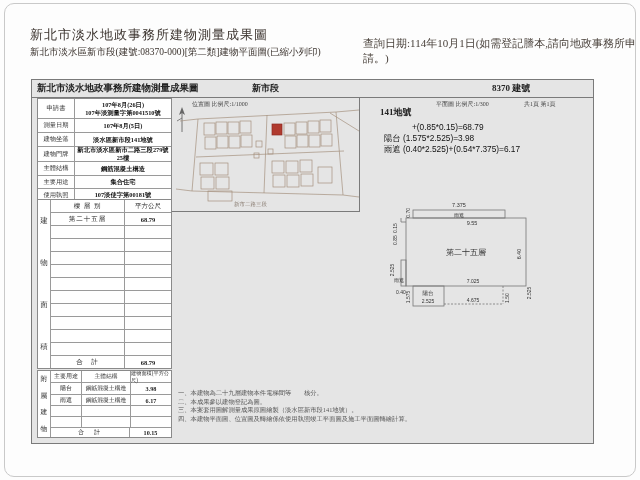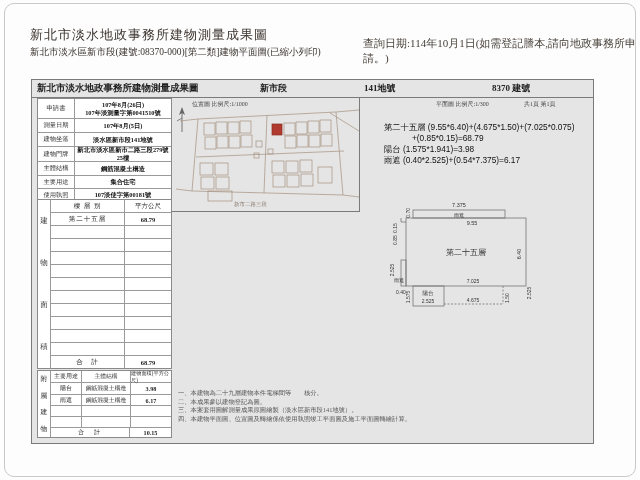--- a/index.html
+++ b/index.html
@@ -59,22 +59,22 @@
   <div id="frame"></div>
 
   <div class="hdr-title">新北市淡水地政事務所建物測量成果圖</div>
   <div class="hdr-sub">新北市淡水區新市段(建號:08370-000)[第二類]建物平面圖(已縮小列印)</div>
   <div class="hdr-date">查詢日期:114年10月1日(如需登記謄本,請向地政事務所申請。)</div>
 
   <div id="doc">
 
     <div class="trow">
       <span class="doc-title">新北市淡水地政事務所建物測量成果圖</span>
-      <span class="sec" style="left:228px;">新市段</span>
-      <span class="sec" style="left:332px;">141地號</span>
+      <span class="sec" style="left:220px;">新市段</span>
+      <span class="sec" style="left:348px;margin-top:24px;">141地號</span>
       <span class="sec" style="left:460px;text-align:center;">8370 建號</span>
     </div>
 
     <div class="tbl" style="left:5px;top:18px;width:135px;">
       <div class="irow" style="height:20px;">
         <div class="ilab">申請書</div>
         <div class="ival">107年8月(26日)
 107年淡測量字第0041510號</div>
       </div>
       <div class="irow" style="height:14px;">
@@ -261,23 +261,22 @@
         </g>
         <rect x="100" y="19" width="10" height="11" fill="#b03a2e" stroke="#8e2b22" stroke-width="0.7"></rect>
       </svg>
       <div class="street">新市二路三段</div>
     </div>
 
     <div class="plan-scale">平面圖 比例尺:1/300</div>
     <div class="pages">共1頁 第1頁</div>
 
     <div class="formula">
-      <div>第二十五層 (9.55*6.40)+(4.675*1.50)+(7.025*0.075)</div>
       <div class="ind">+(0.85*0.15)=68.79</div>
-      <div>陽台 (1.575*1.941)=3.98</div>
+      <div>陽台 (1.575*2.525)=3.98</div>
       <div>雨遮 (0.40*2.525)+(0.54*7.375)=6.17</div>
     </div>
 
     <svg width="190" height="122" viewBox="0 0 190 122" style="position:absolute;left:338px;top:112px;">
       <g stroke="#777" stroke-width="0.8" fill="none">
         <rect x="36" y="26" width="120" height="68"></rect>
         <rect x="43" y="18" width="92" height="8"></rect>
         <rect x="31" y="68" width="5" height="26"></rect>
         <rect x="43" y="94" width="31" height="20"></rect>
         <line x1="74" y1="112" x2="133" y2="112" stroke-dasharray="2,1.5"></line>

